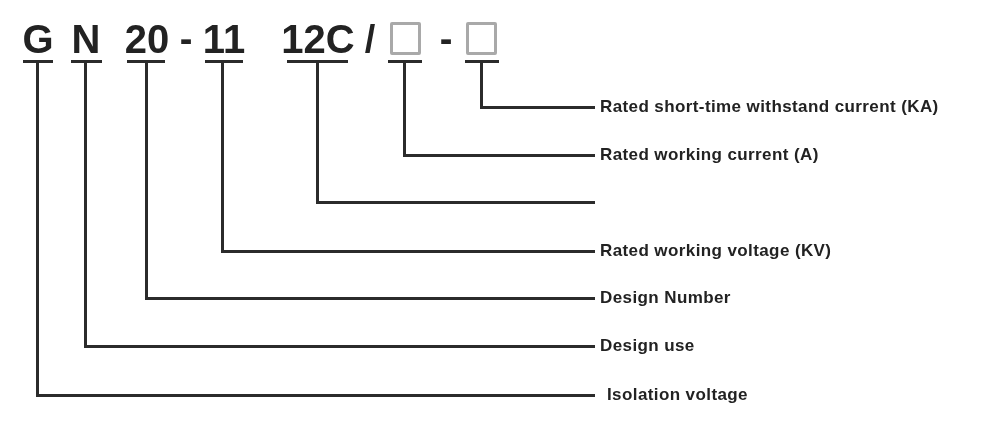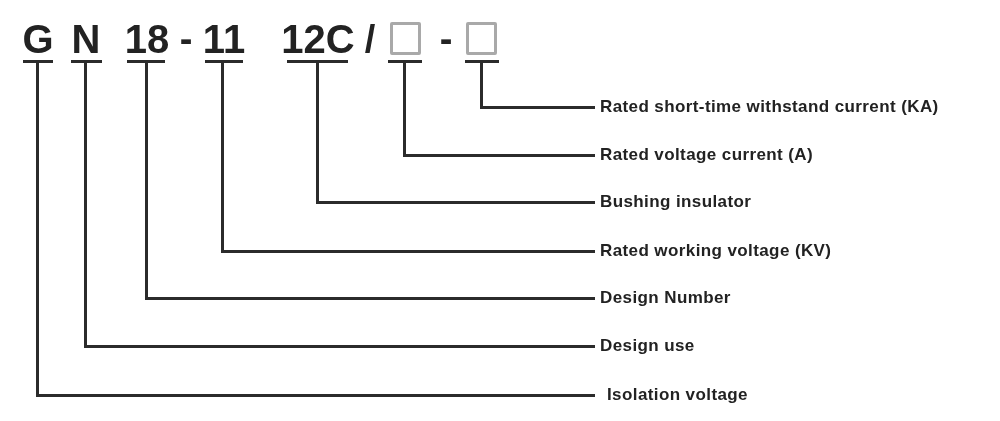--- a/index.html
+++ b/index.html
@@ -127,21 +127,21 @@
   .lbl-6{top:335px;}
   .lbl-7{top:384px; left:607px;}
 </style>
 </head>
 <body>
 
 <div class="canvas">
 
   <div class="code-seg seg-g">G</div>
   <div class="code-seg seg-n">N</div>
-  <div class="code-seg seg-19">18</div>
+  <div class="code-seg seg-19">20</div>
   <div class="code-sep sep-hy1">-</div>
   <div class="code-seg seg-12">11</div>
   <div class="code-seg seg-12c">12C</div>
   <div class="code-sep sep-sl">/</div>
   <div class="ph-box box-1"></div>
   <div class="code-sep sep-hy2">-</div>
   <div class="ph-box box-2"></div>
 
   <div class="ul ul-1"></div>
   <div class="ul ul-2"></div>
@@ -161,20 +161,19 @@
 
   <div class="hline hline-1"></div>
   <div class="hline hline-2"></div>
   <div class="hline hline-3"></div>
   <div class="hline hline-4"></div>
   <div class="hline hline-5"></div>
   <div class="hline hline-6"></div>
   <div class="hline hline-7"></div>
 
   <div class="branch-label lbl-1">Rated short-time withstand current (KA)</div>
-  <div class="branch-label lbl-2">Rated voltage current (A)</div>
-  <div class="branch-label lbl-3">Bushing insulator</div>
+  <div class="branch-label lbl-2">Rated working current (A)</div>
   <div class="branch-label lbl-4">Rated working voltage (KV)</div>
   <div class="branch-label lbl-5">Design Number</div>
   <div class="branch-label lbl-6">Design use</div>
   <div class="branch-label lbl-7">Isolation voltage</div>
 
 </div>
 
 </body></html>

